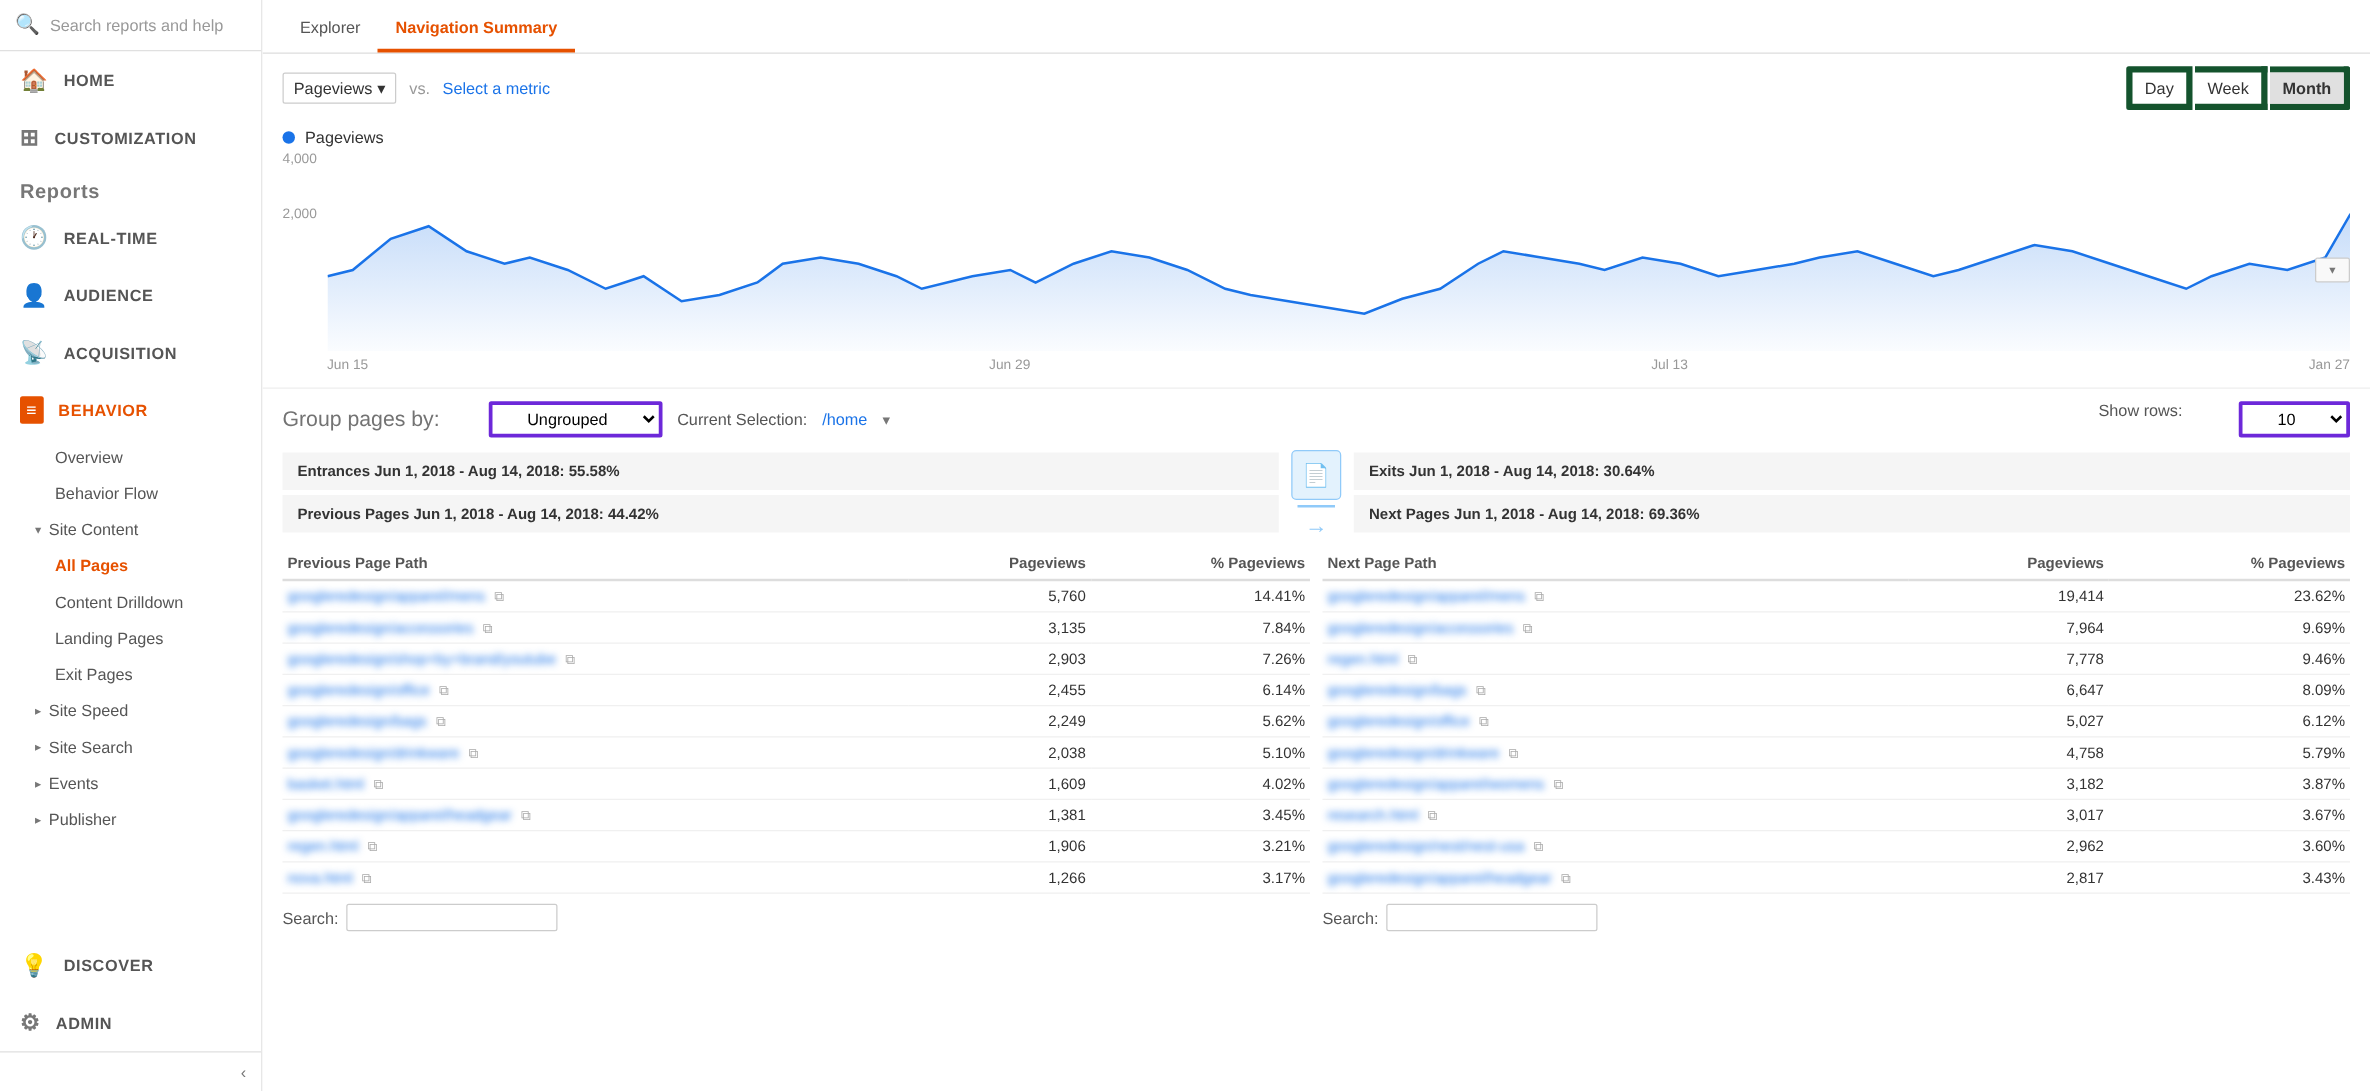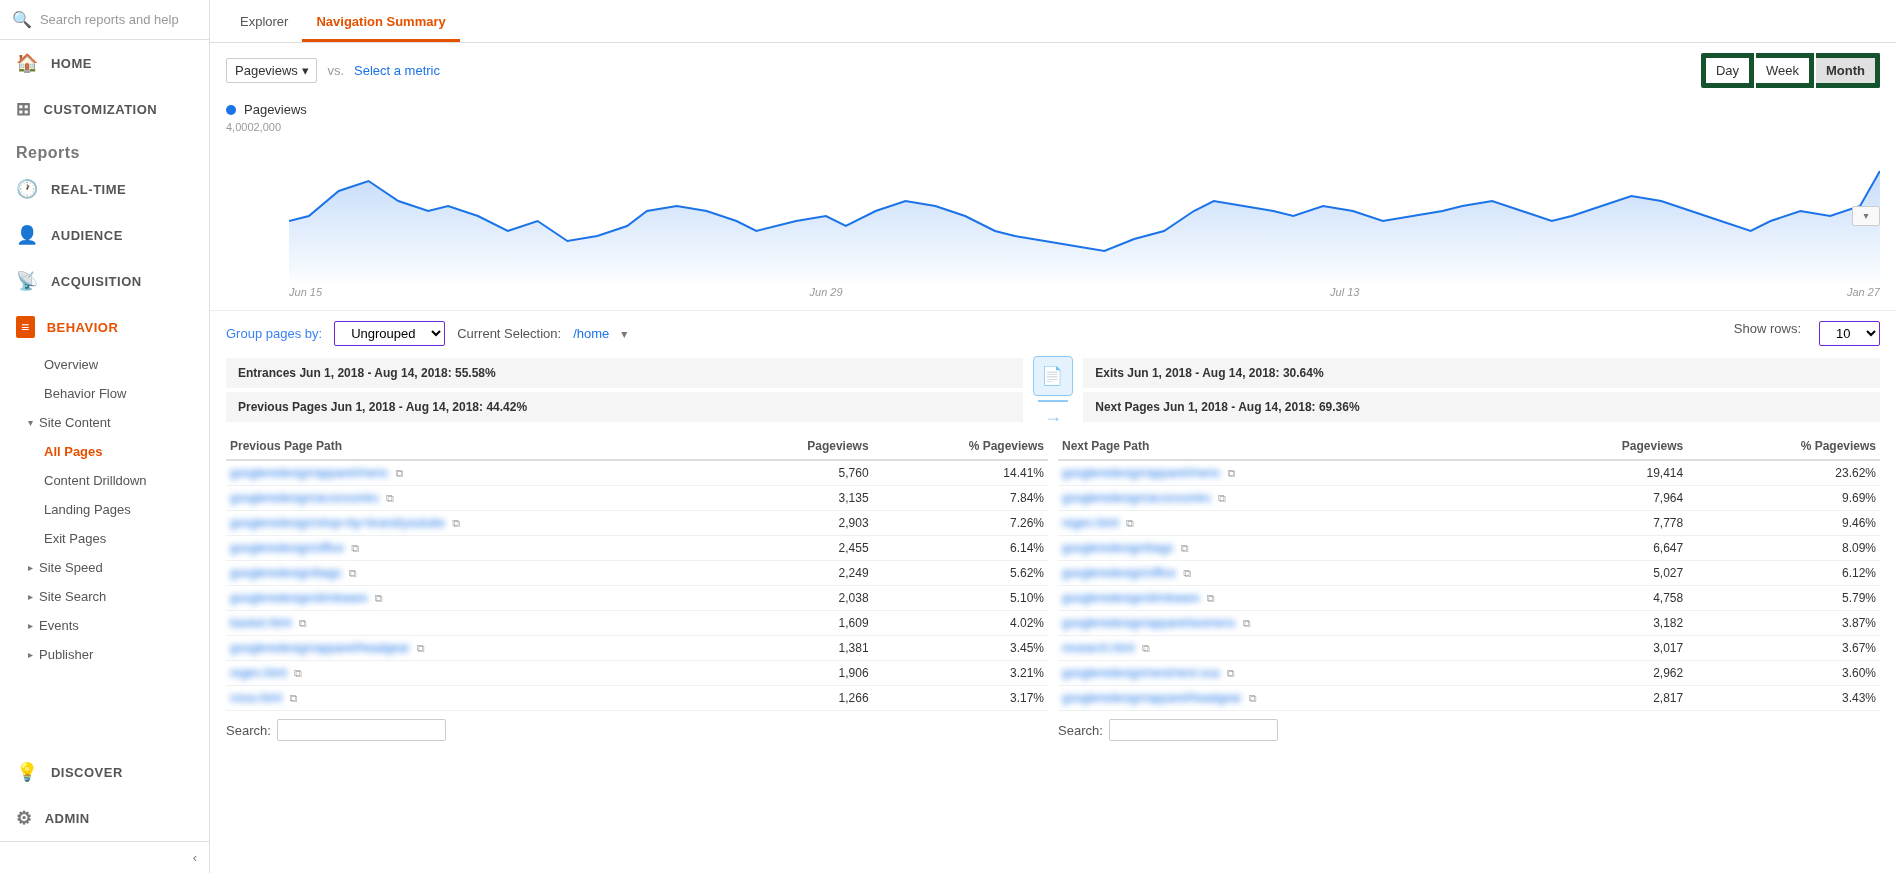--- a/index.html
+++ b/index.html
@@ -163,28 +163,29 @@
     }
 
     
     .filter-bar {
       display: flex;
       align-items: center;
       gap: 12px;
       padding: 10px 16px;
       border-top: 1px solid #eee;
     }
-    .filter-label { font-size: 13px; color: #3b82f6; }
+    .filter-label { font-size: 17px; color: #737373; }
     .filter-dropdown {
-      border: 1px solid #6d28d9;
+      border: 3px solid #6d28d9;
       border-radius: 2px;
-      padding: 3px 12px;
+      padding: 3px 24px;
       cursor: pointer;
       font-size: 13px;
       background: #fff;
+      margin-left: 27px;
     }
     .current-selection { font-size: 13px; color: #555; }
     .current-selection-link { color: #1a73e8; cursor: pointer; text-align: right; }
     .show-rows { display: flex; gap: 18px; margin-left: auto; font-size: 13px; color: #555; }
 
     
     .data-section {
       padding: 0 16px;
     }
     .stat-box {
@@ -352,25 +353,25 @@
     </div>
   </div>
 
   <div class="chart-legend">
     <div class="legend-dot"></div>
     <span class="legend-label">Pageviews</span>
   </div>
 
   <div class="chart-area">
     <div style="display:flex;align-items:flex-start;gap:4px;">
-      <div style="display:flex;flex-direction:row;justify-content:flex-start;height:160px;text-align:right;padding-right:4px;">
+      <div style="display:flex;flex-direction:column;justify-content:flex-start;height:160px;text-align:right;padding-right:4px;gap:32px;">
         <span style="font-size:11px;color:#999;">4,000</span>
         <span style="font-size:11px;color:#999;">2,000</span>
       </div>
-      <div style="flex:1;font-style:italic;">
+      <div style="flex:1;">
         <svg width="100%" height="160" viewBox="0 0 1600 160" preserveAspectRatio="none">
           <defs>
             <linearGradient id="chartGrad" x1="0" y1="0" x2="0" y2="1">
               <stop offset="0%" stop-color="#1a73e8" stop-opacity="0.25"></stop>
               <stop offset="100%" stop-color="#1a73e8" stop-opacity="0.02"></stop>
             </linearGradient>
           </defs>
 
           <path d="M0,100 L20,95 L50,70 L80,60 L110,80 L140,90 L160,85 L190,95 L220,110 L250,100 L280,120 L310,115 L340,105 L360,90 L390,85 L420,90 L450,100 L470,110 L510,100 L540,95 L560,105 L590,90 L620,80 L650,85 L680,95 L710,110 L730,115 L760,120 L790,125 L820,130 L850,118 L880,110 L910,90 L930,80 L960,85 L990,90 L1010,95 L1040,85 L1070,90 L1100,100 L1130,95 L1160,90 L1180,85 L1210,80 L1240,90 L1270,100 L1290,95 L1320,85 L1350,75 L1380,80 L1410,90 L1440,100 L1470,110 L1490,100 L1520,90 L1550,95 L1580,85 L1600,50 L1600,160 L0,160 Z" fill="url(#chartGrad)" stroke="none"></path>
 

